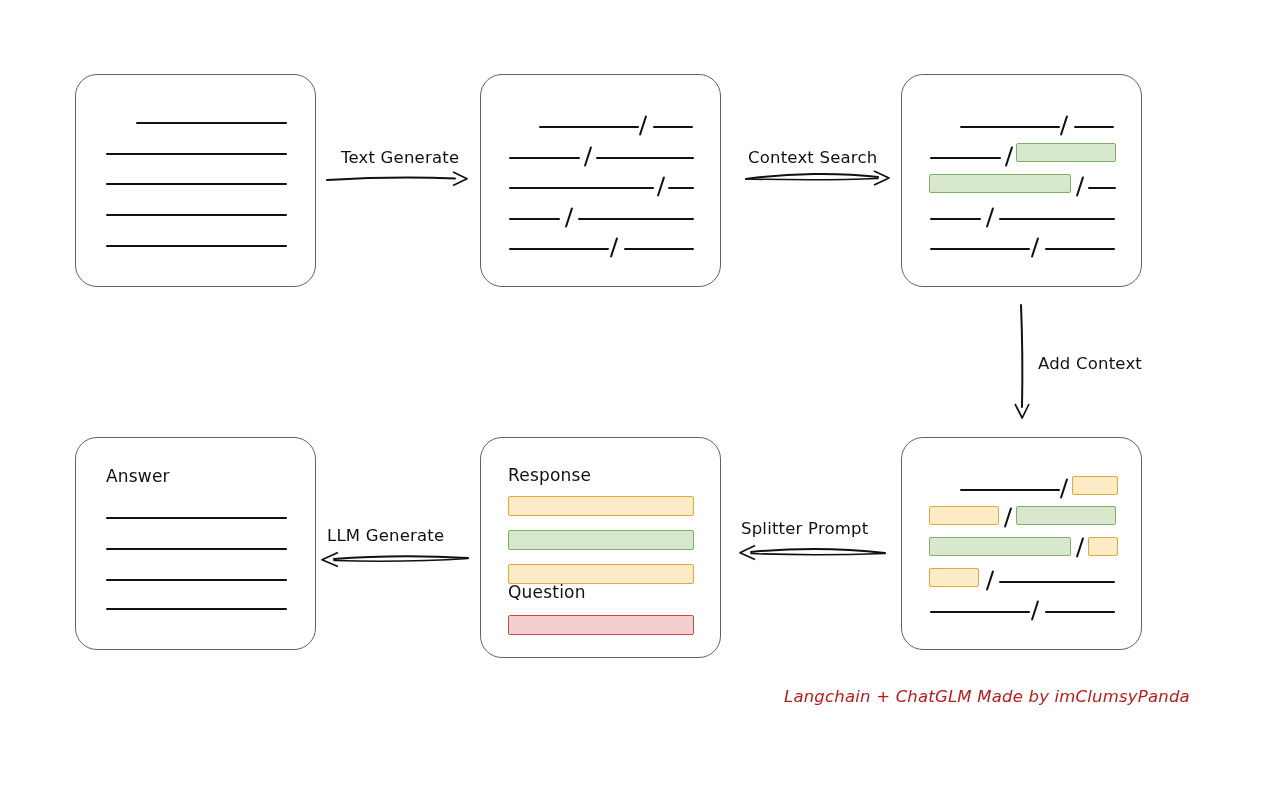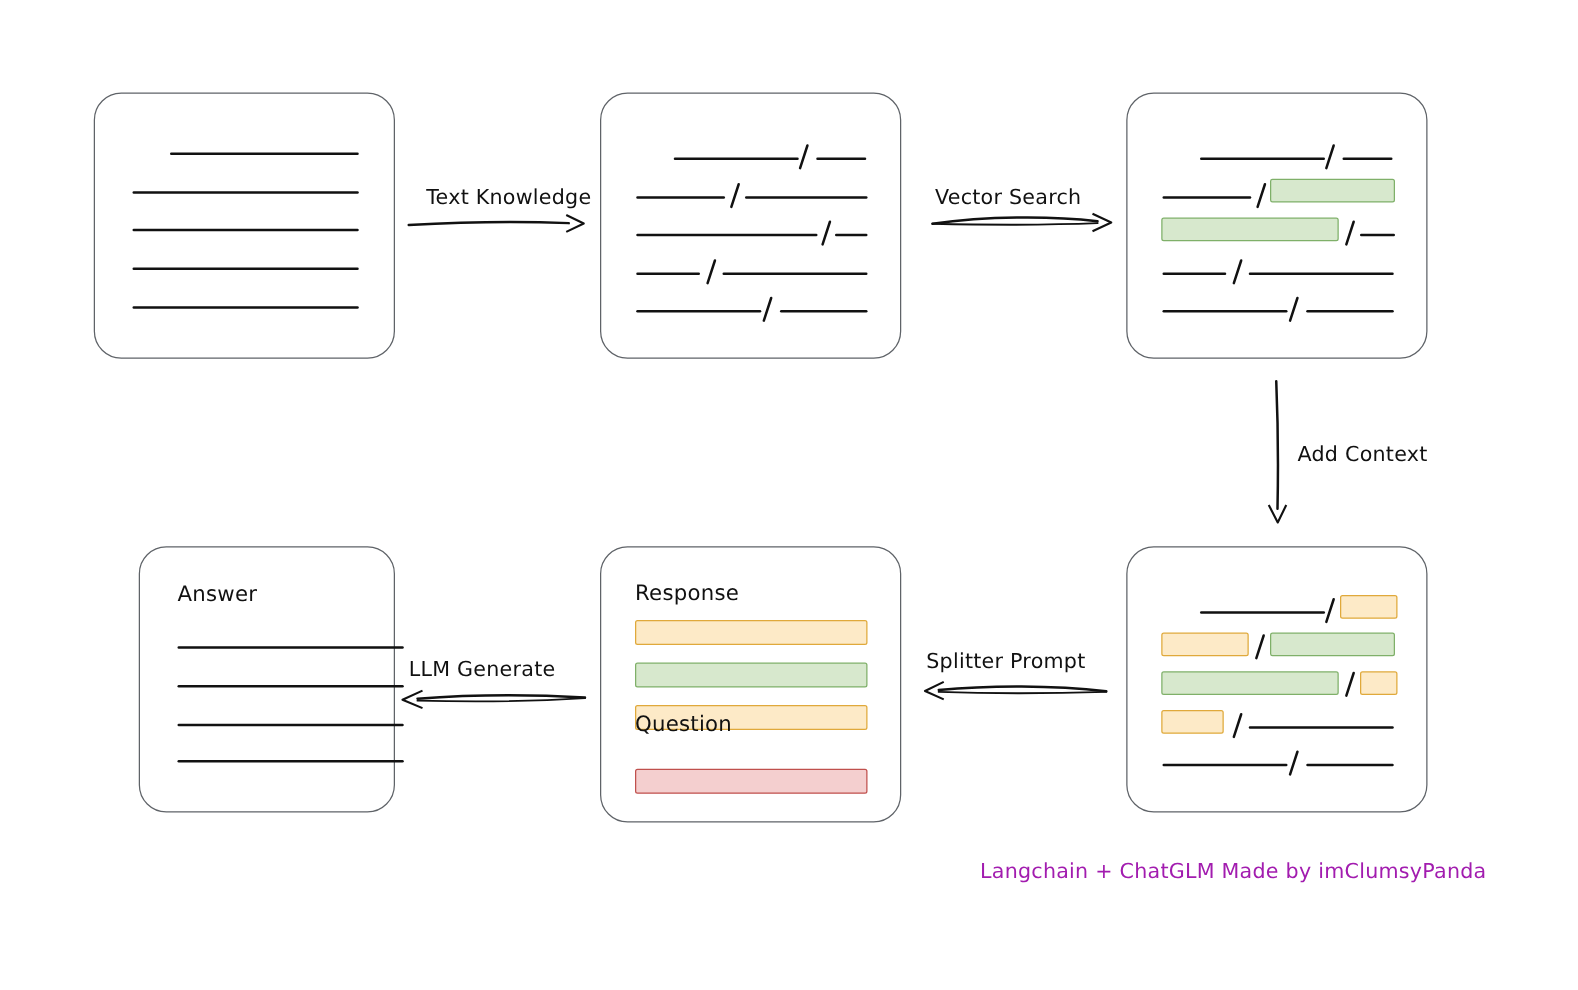--- a/index.html
+++ b/index.html
@@ -60,39 +60,40 @@
   .edge-label {
     position: absolute;
     font-size: 16.5px;
     color: #111111;
     white-space: nowrap;
     letter-spacing: 0.2px;
   }
   .footer {
     position: absolute;
     font-size: 16.5px;
-    color: #a21caf;
+    color: #b91c1c;
     white-space: nowrap;
     letter-spacing: 0.2px;
+    font-style: italic;
   }
 </style>
 </head>
 <body>
 
 <div id="canvas">
 
   <div class="node" style="left:75px; top:74px; width:241px; height:213px;">
     <div class="rule" style="left:60px; top:47px; width:151px;"></div>
     <div class="rule" style="left:30px; top:78px; width:181px;"></div>
     <div class="rule" style="left:30px; top:108px; width:181px;"></div>
     <div class="rule" style="left:30px; top:139px; width:181px;"></div>
     <div class="rule" style="left:30px; top:170px; width:181px;"></div>
   </div>
 
-  <div class="edge-label" style="left:341px; top:148px;">Text Knowledge</div>
+  <div class="edge-label" style="left:341px; top:148px;">Text Generate</div>
   <svg class="edge" style="left:325px; top:168px;" width="145" height="22" viewBox="0 0 145 22">
     <path d="M2,12 C45,9.5 95,9 130,10.5" stroke="#111111" stroke-width="2" fill="none" stroke-linecap="round"></path>
     <path d="M128,4 L142,10.8 L128,17.5" stroke="#111111" stroke-width="1.7" fill="none" stroke-linejoin="round"></path>
   </svg>
 
   <div class="node" style="left:480px; top:74px; width:241px; height:213px;">
 
     <div class="rule" style="left:58px; top:51px; width:100px;"></div>
     <div class="slash" style="left:161px; top:40px; height:21px;"></div>
     <div class="rule" style="left:172px; top:51px; width:40px;"></div>
@@ -107,21 +108,21 @@
 
     <div class="rule" style="left:28px; top:143px; width:51px;"></div>
     <div class="slash" style="left:87px; top:132px; height:21px;"></div>
     <div class="rule" style="left:97px; top:143px; width:116px;"></div>
 
     <div class="rule" style="left:28px; top:173px; width:100px;"></div>
     <div class="slash" style="left:132px; top:162px; height:21px;"></div>
     <div class="rule" style="left:143px; top:173px; width:70px;"></div>
   </div>
 
-  <div class="edge-label" style="left:748px; top:148px;">Vector Search</div>
+  <div class="edge-label" style="left:748px; top:148px;">Context Search</div>
   <svg class="edge" style="left:744px; top:166px;" width="148" height="24" viewBox="0 0 148 24">
     <path d="M2,13 C45,7 95,6.5 134,11" stroke="#111111" stroke-width="2" fill="none" stroke-linecap="round"></path>
     <path d="M2,13 C48,14 96,14 134,12.5" stroke="#111111" stroke-width="1.6" fill="none" stroke-linecap="round"></path>
     <path d="M130,5 L145,12 L130,19" stroke="#111111" stroke-width="1.7" fill="none" stroke-linejoin="round"></path>
   </svg>
 
   <div class="node" style="left:901px; top:74px; width:241px; height:213px;">
 
     <div class="rule" style="left:58px; top:51px; width:100px;"></div>
     <div class="slash" style="left:161px; top:40px; height:21px;"></div>
@@ -178,32 +179,32 @@
     <path d="M148,13 C105,8 55,8 14,12" stroke="#111111" stroke-width="2" fill="none" stroke-linecap="round"></path>
     <path d="M148,13.5 C103,15 53,15 14,13.5" stroke="#111111" stroke-width="1.6" fill="none" stroke-linecap="round"></path>
     <path d="M18,5.5 L3,12.8 L18,19.5" stroke="#111111" stroke-width="1.7" fill="none" stroke-linejoin="round"></path>
   </svg>
 
   <div class="node" style="left:480px; top:437px; width:241px; height:221px;">
     <div class="node-label" style="left:27px; top:27px;">Response</div>
     <div class="chip" style="left:27px; top:58px; width:186px; height:20px; background:#fdeac7; border-color:#e0a93b;"></div>
     <div class="chip" style="left:27px; top:92px; width:186px; height:20px; background:#d7e8cd; border-color:#7fb069;"></div>
     <div class="chip" style="left:27px; top:126px; width:186px; height:20px; background:#fdeac7; border-color:#e0a93b;"></div>
-    <div class="node-label" style="left:27px; top:132px;">Question</div>
+    <div class="node-label" style="left:27px; top:144px;">Question</div>
     <div class="chip" style="left:27px; top:177px; width:186px; height:20px; background:#f4cfcf; border-color:#c0504d;"></div>
   </div>
 
   <div class="edge-label" style="left:327px; top:526px;">LLM Generate</div>
   <svg class="edge" style="left:318px; top:547px;" width="152" height="24" viewBox="0 0 152 24">
     <path d="M150,11 C105,8.5 55,9 16,12" stroke="#111111" stroke-width="2" fill="none" stroke-linecap="round"></path>
     <path d="M150,11.5 C103,14.5 53,14.5 16,13.5" stroke="#111111" stroke-width="1.5" fill="none" stroke-linecap="round"></path>
     <path d="M20,5.5 L4,12.8 L20,19.5" stroke="#111111" stroke-width="1.7" fill="none" stroke-linejoin="round"></path>
   </svg>
 
-  <div class="node" style="left:75px; top:437px; width:205px; height:213px;margin-left:36px;">
+  <div class="node" style="left:75px; top:437px; width:241px; height:213px;">
     <div class="node-label" style="left:30px; top:28px;">Answer</div>
     <div class="rule" style="left:30px; top:79px; width:181px;"></div>
     <div class="rule" style="left:30px; top:110px; width:181px;"></div>
     <div class="rule" style="left:30px; top:141px; width:181px;"></div>
     <div class="rule" style="left:30px; top:170px; width:181px;"></div>
   </div>
 
   <div class="footer" style="left:784px; top:687px;">Langchain + ChatGLM Made by imClumsyPanda</div>
 
 </div>

